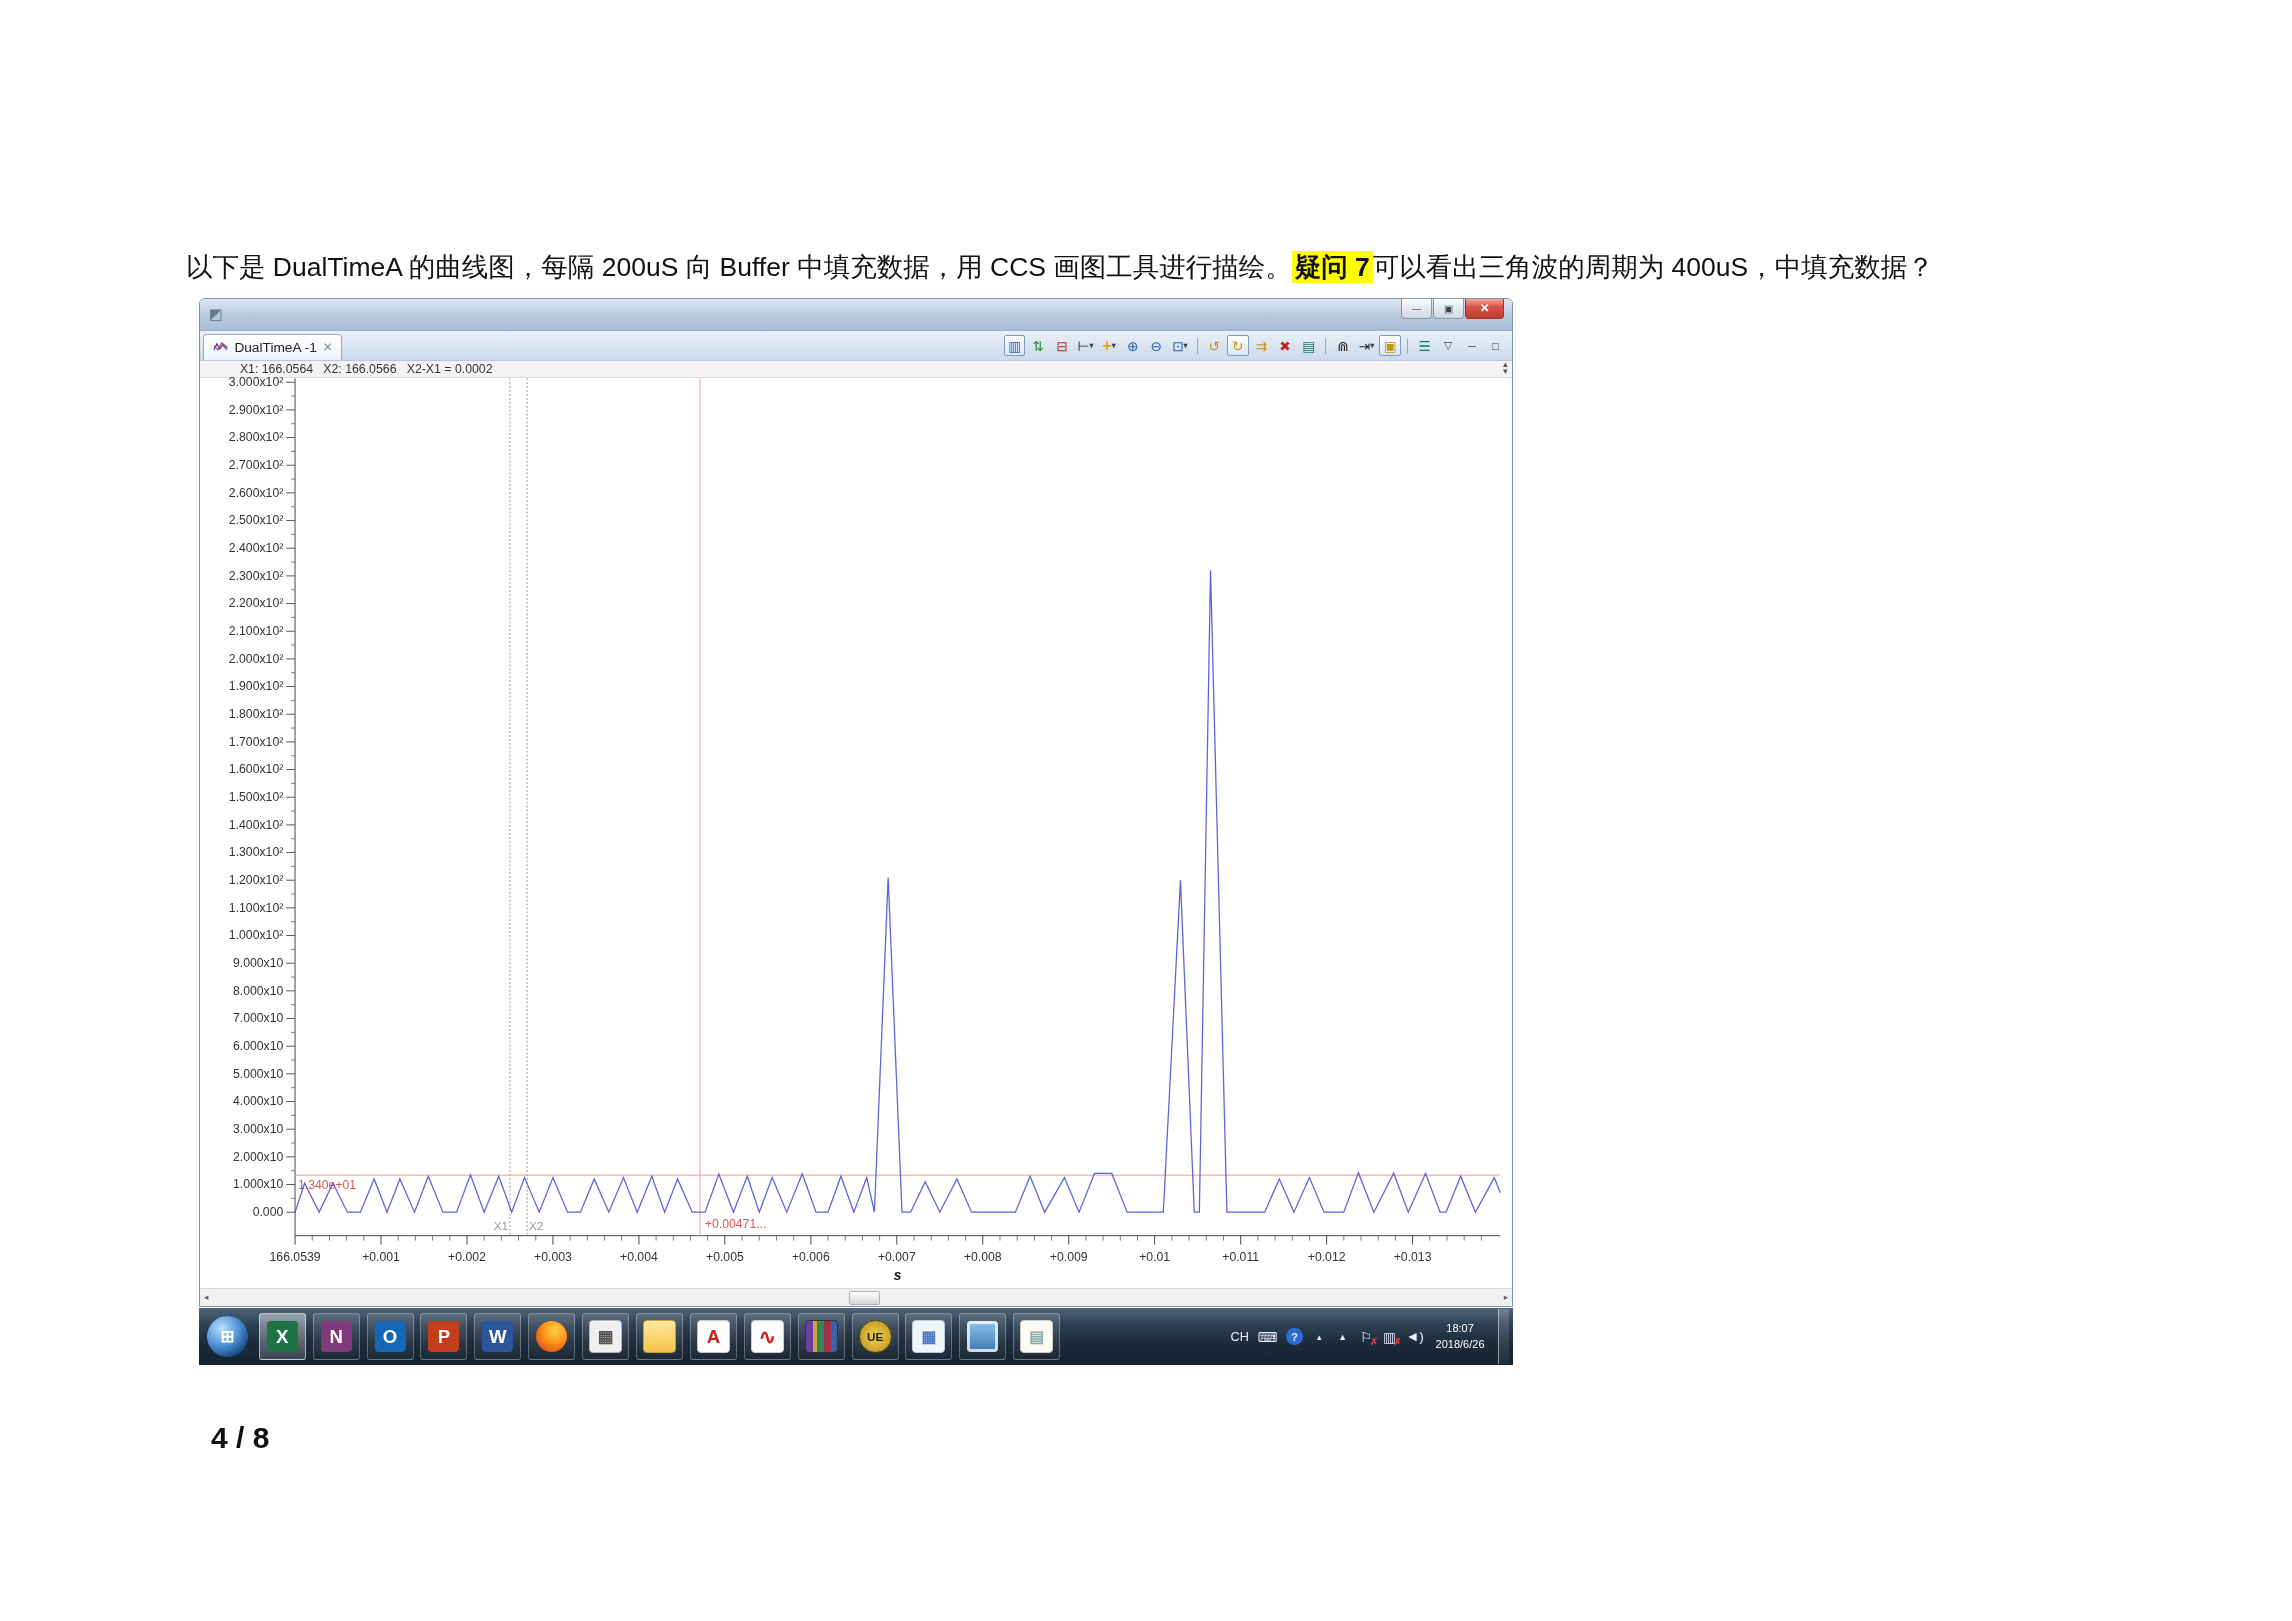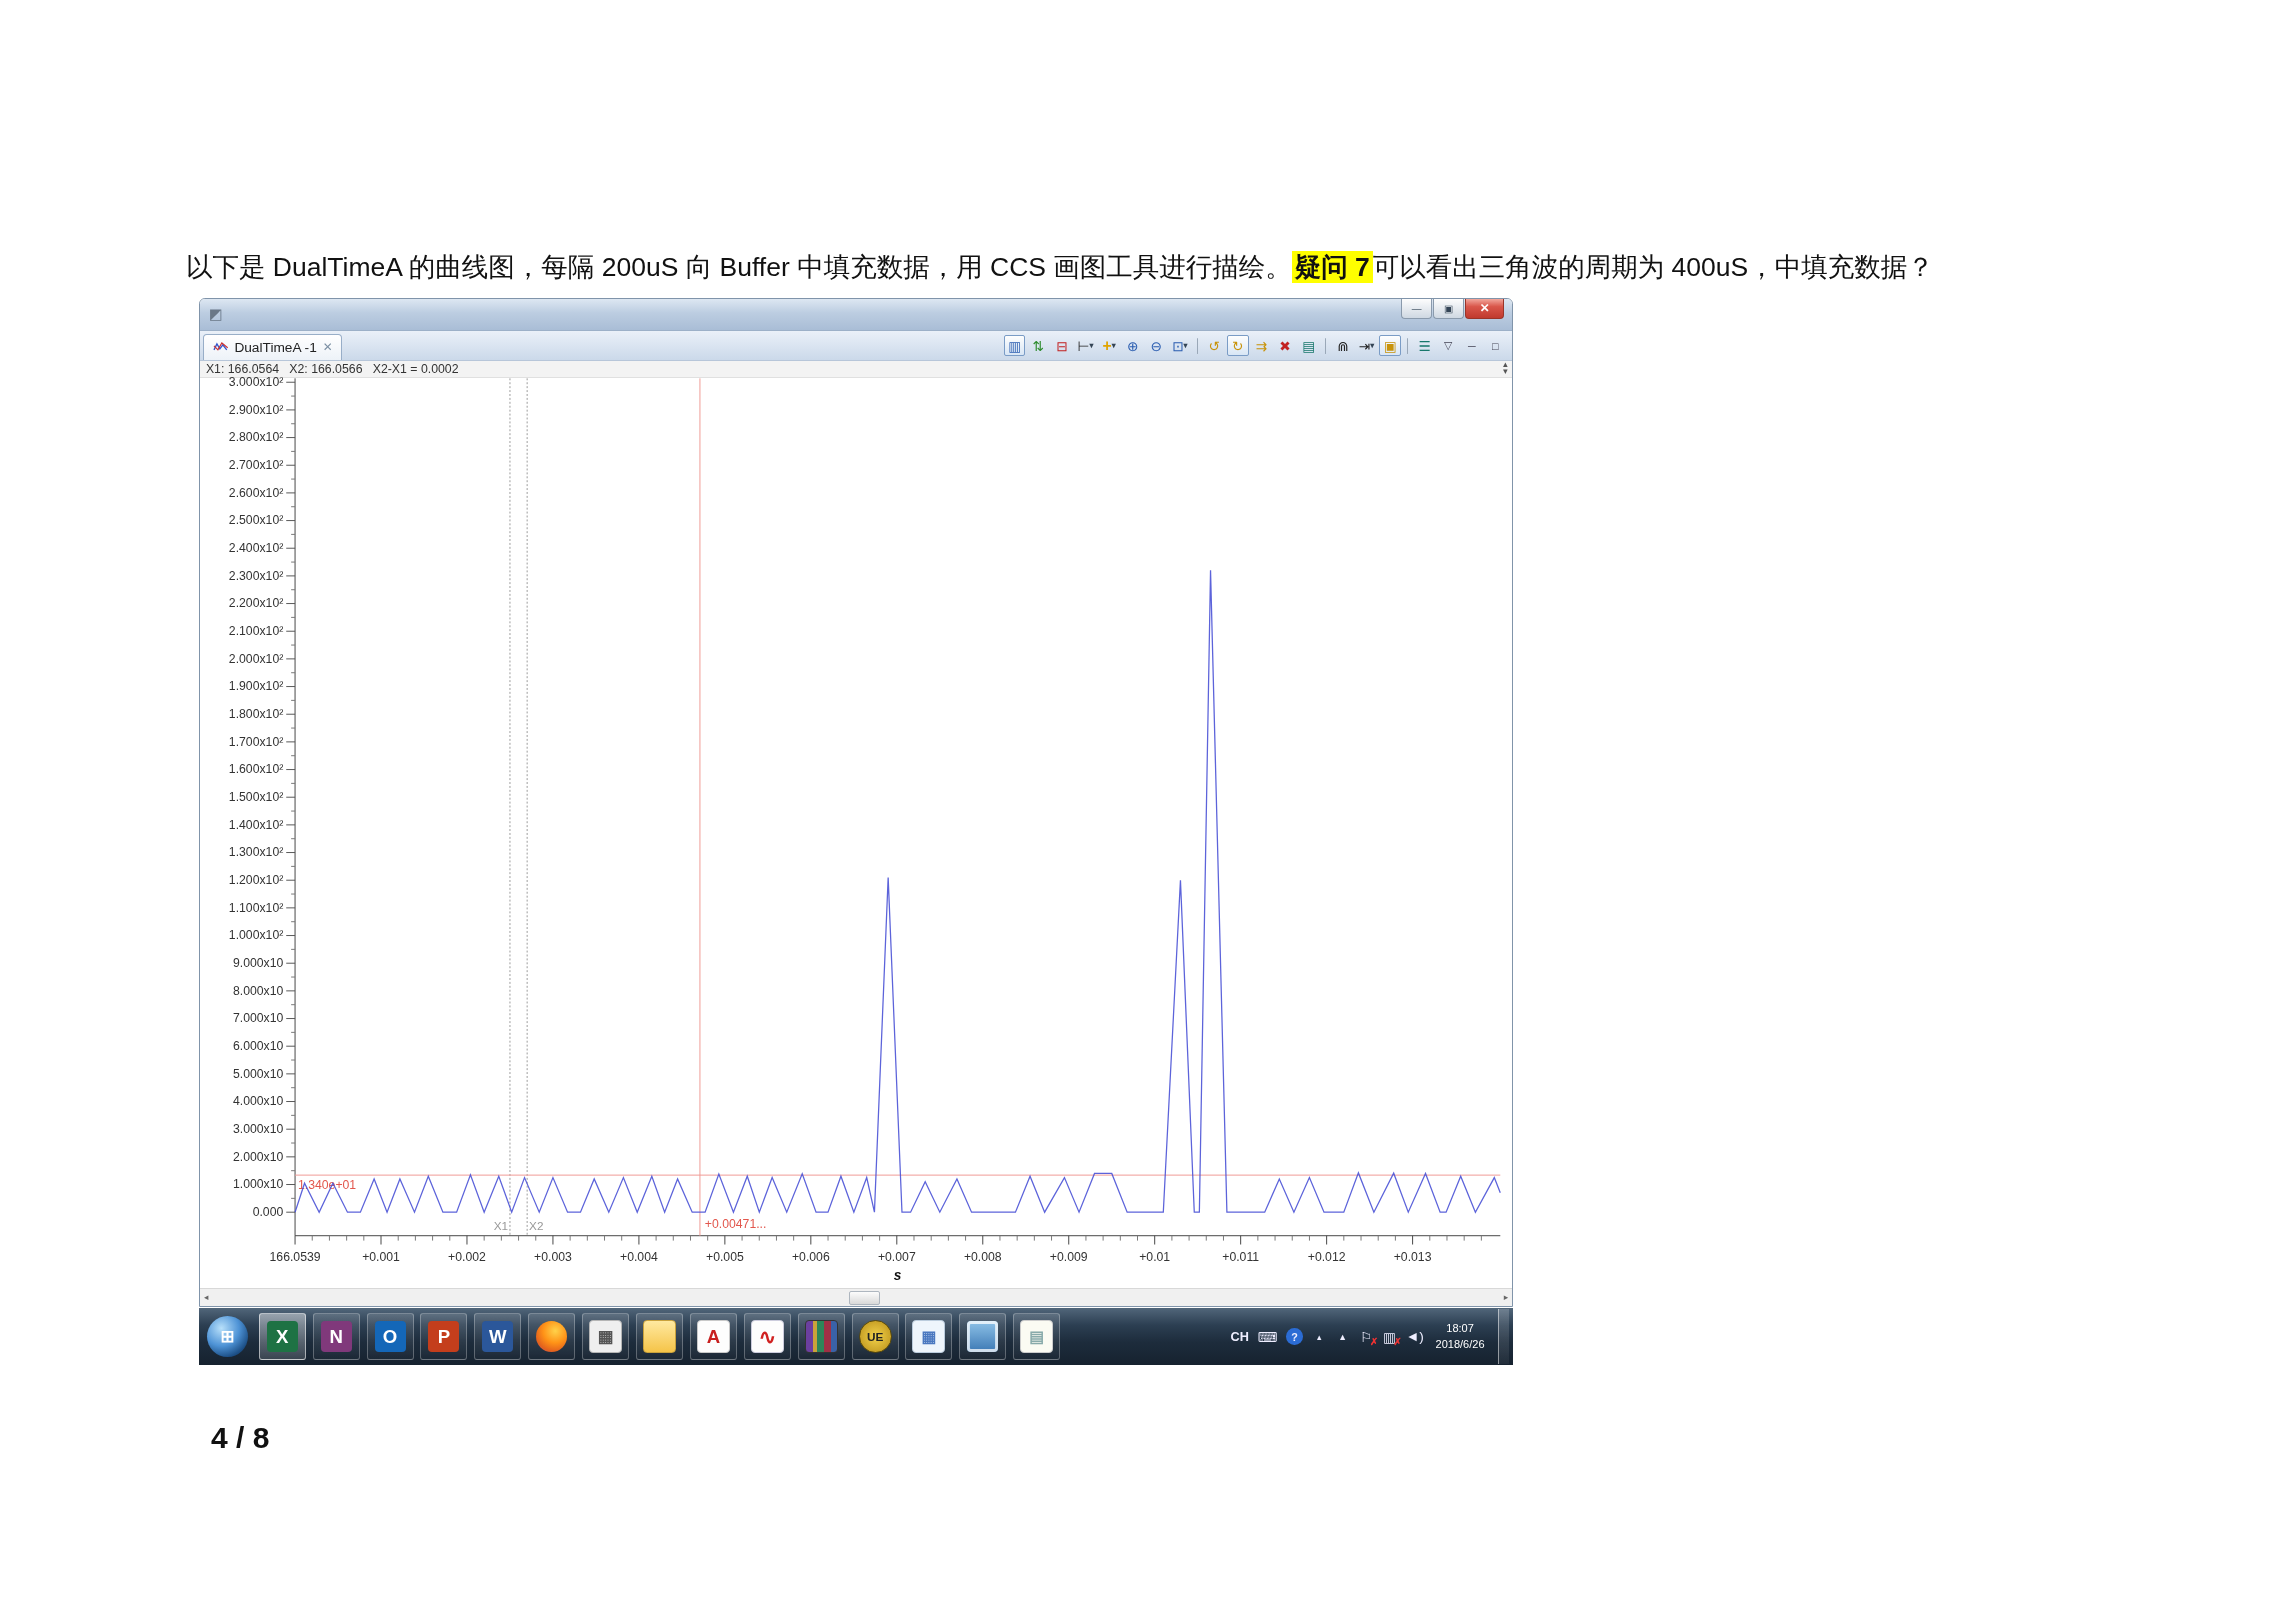--- a/index.html
+++ b/index.html
@@ -46,21 +46,21 @@
   .tbi[data-cls~="green"] i{color:#2a8a2a;}
   .tbi[data-cls~="teal"] i{color:#17776b;}
   .tbi[data-cls~="dark"] i{color:#222;}
   .tbi[data-cls~="plain"] i{color:#445;font-size:10.8px;}
   .tbi[data-cls~="sep"]{min-width:1px;width:1px;height:15.7px;background:#9aa8b8;border:none;margin:0 3.9px;}
   .caret{font-size:7.8px;color:#345;}
 
   
   .statusrow{height:15.7px;background:#f3f3f3;border-bottom:1px solid #e0e0e0;font-size:12.3px;
              color:#333;display:flex;align-items:center;padding:0 5.9px;position:relative;box-sizing:content-box;}
-  .statusrow .txt{white-space:pre;}
+  .statusrow .txt{white-space:pre;margin-left:34px;}
   .vscroll{position:absolute;right:2.9px;top:1px;display:flex;flex-direction:column;
            line-height:6.9px;font-size:7.8px;color:#555;text-align:center;}
 
   
   #chart-svg{position:absolute;left:0;top:77px;}
   #chart-svg text{font-family:"Liberation Sans",sans-serif;}
 
   
   .hscroll{position:absolute;left:0;top:989px;width:100%;height:17.6px;background:#f0f0f0;
            border-top:1px solid #d8d8d8;box-sizing:border-box;}
@@ -99,21 +99,21 @@
         background:radial-gradient(#f2d24b,#c9a227 70%,#8a6d12);border:1px solid #5a4a0a;}
   .cell[data-cls~="calc"] .chip{background:#eef5fc;color:#4a78c0;font-size:15.7px;border:1px solid #bcd;}
   .cell[data-cls~="photo"] .chip{background:linear-gradient(#8fc3e8,#3c78b4);
         box-shadow:inset 0 0 0 2.9px rgba(255,255,255,.75);}
   .cell[data-cls~="notepad"] .chip{background:#fbfbf3;color:#8aa;border:1px solid #ccc;font-size:15.7px;}
 
   .tray{margin-left:auto;display:flex;align-items:center;gap:8.8px;color:#fff;}
   .tray-item{position:relative;font-size:13.7px;display:flex;align-items:center;justify-content:center;
              min-width:14.7px;color:#eef;}
   .tray-item i{font-style:normal;}
-  .tray-item[data-cls~="txt"]{font-size:12.7px;font-weight:bold;}
+  .tray-item[data-cls~="txt"]{font-size:12.7px;font-weight:normal;}
   .tray-item[data-cls~="help"]{width:16.7px;height:16.7px;border-radius:50%;background:#2b6cd4;
              font-size:10.8px;font-weight:bold;}
   .tray-item[data-cls~="small"]{font-size:8.8px;}
   .err{position:absolute;right:-4.9px;bottom:-2.9px;color:#e33;font-size:9.8px;font-style:normal;font-weight:bold;}
   .clock{text-align:center;color:#fff;font-size:11px;line-height:1.45;margin:0 4.9px;white-space:nowrap;}
   .showdesk{width:9.8px;height:55px;border-left:1px solid rgba(255,255,255,.5);flex:0 0 auto;
             background:linear-gradient(rgba(255,255,255,.18),rgba(255,255,255,.05));margin-left:2px;}
 </style>
 </head>
 <body>

